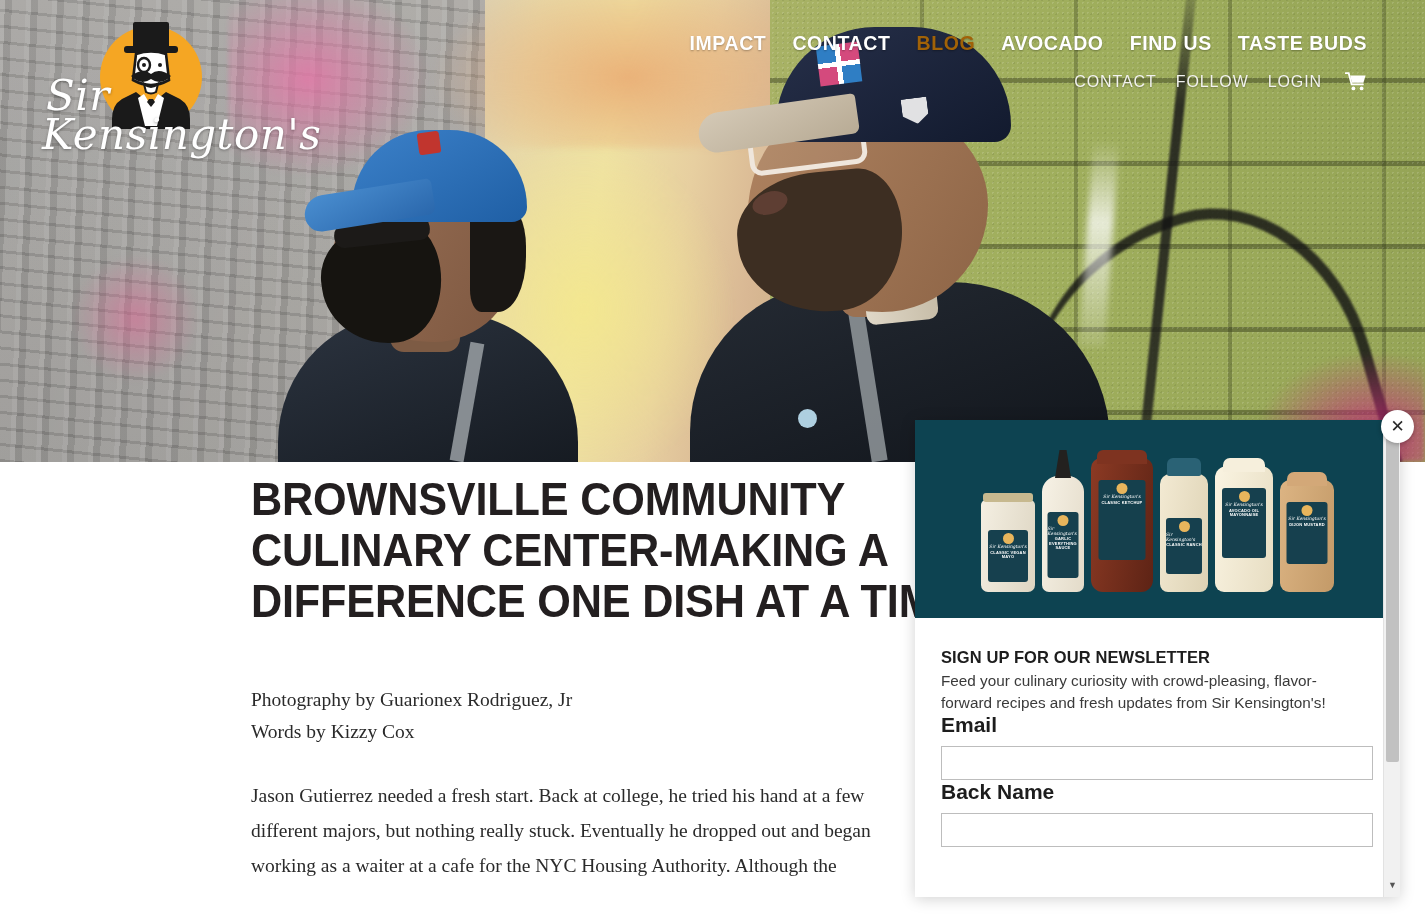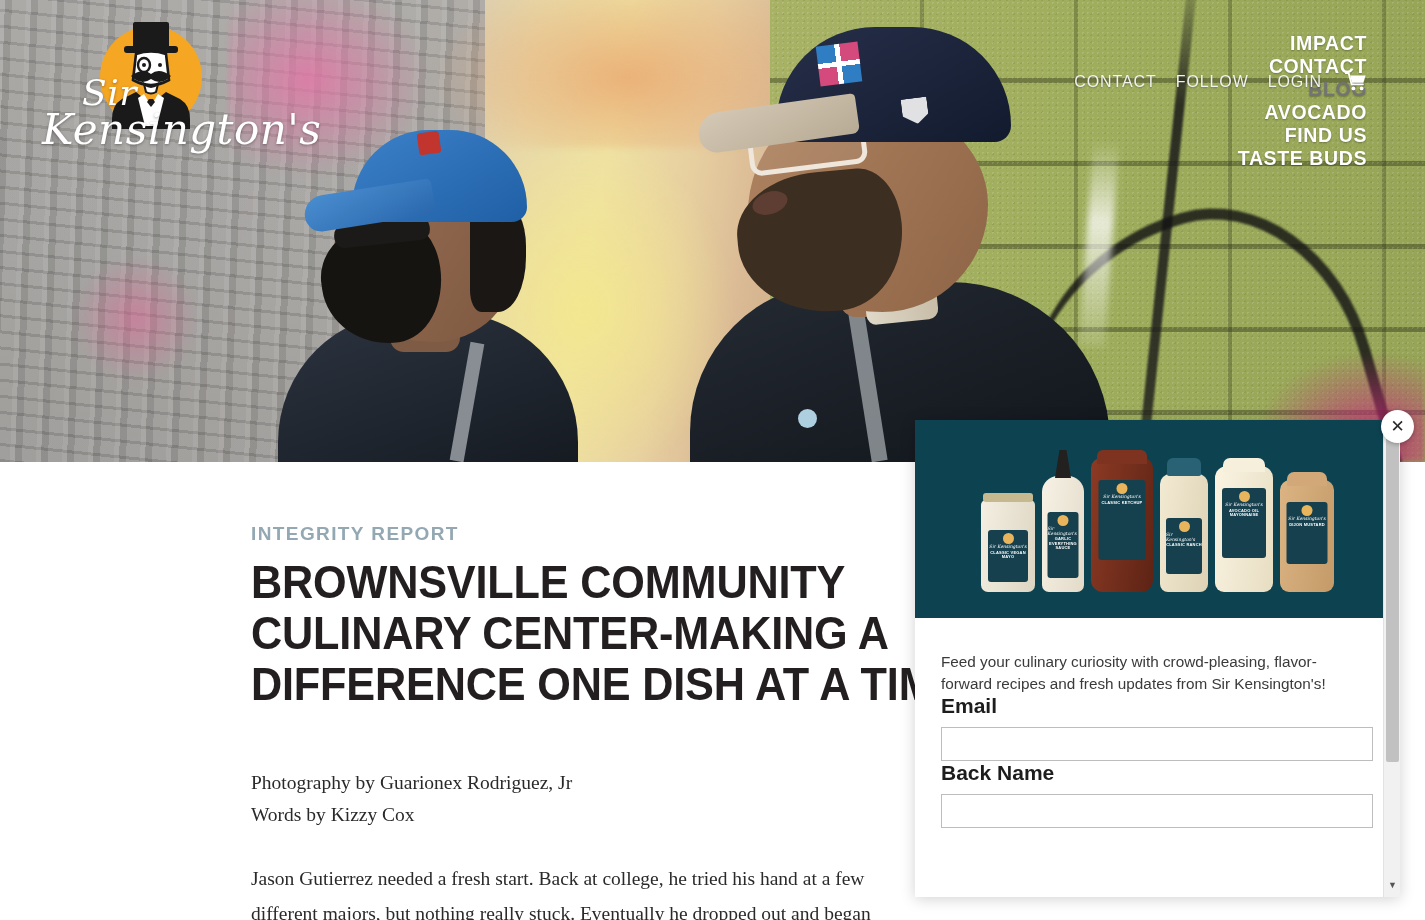--- a/index.html
+++ b/index.html
@@ -242,36 +242,36 @@
   }
   .logo-man { position: absolute; left: 58px; top: 0px; width: 102px; height: 118px; }
   .logo-word {
     position: absolute; left: 0; top: 58px; width: 200px;
     color: #ffffff;
     font-family: "DejaVu Serif", serif;
     font-style: italic; font-weight: normal;
     line-height: .94; letter-spacing: .5px;
     text-shadow: 0 1px 3px rgba(0,0,0,.35);
   }
-  .logo-word .l1 { display:block; font-size: 36px; padding-left: 4px; margin-left: 36px; }
+  .logo-word .l1 { display:block; font-size: 42px; padding-left: 4px; }
   .logo-word .l2 { display:block; font-size: 42px; padding-left: 0px; }
 
   
   .nav-primary {
     position: absolute; right: 58px; top: 32px;
-    display: flex; align-items: flex-end; flex-direction: column;
+    display: flex; gap: 26px; align-items: flex-start;
   }
   .nav-primary a {
     color: #ffffff; text-decoration: none;
     font-size: 19.5px; font-weight: bold; letter-spacing: .6px;
     font-family: "Liberation Sans", sans-serif;
     text-shadow: 0 1px 2px rgba(0,0,0,.30);
     white-space: nowrap;
   }
-  .nav-primary a.dim { color: #737373; }
+  .nav-primary a.dim { color: #a16207; }
 
   .nav-secondary {
     position: absolute; right: 58px; top: 72px;
     display: flex; gap: 19px; align-items: center;
   }
   .nav-secondary a {
     color: #f2f2ee; text-decoration: none;
     font-size: 16px; letter-spacing: .9px;
     font-family: "Liberation Sans", sans-serif;
     text-shadow: 0 1px 2px rgba(0,0,0,.32);
@@ -503,21 +503,20 @@
           <path d="M0.5 1.2 h3.2 l2.9 11.2 h11.3" fill="none" stroke="#fff" stroke-width="1.8" stroke-linecap="round"></path>
           <path d="M5.2 3.6 h15.4 l-2.2 7.2 H6.9 z" fill="#fff"></path>
           <circle cx="8.4" cy="16.4" r="1.9" fill="#fff"></circle>
           <circle cx="16.6" cy="16.4" r="1.9" fill="#fff"></circle>
         </svg>
       </a>
     </nav>
   </div>
 
   <div class="article">
-    <div class="kicker">INTEGRITY REPORT</div>
     <h1 class="headline">BROWNSVILLE COMMUNITY
 CULINARY CENTER-MAKING A
 DIFFERENCE ONE DISH AT A TIME</h1>
     <div class="byline">
       <div>Photography by Guarionex Rodriguez, Jr</div>
       <div>Words by Kizzy Cox</div>
     </div>
     <p class="body-copy">Jason Gutierrez needed a fresh start. Back at college, he tried his hand at a few different majors, but nothing really stuck. Eventually he dropped out and began working as a waiter at a cafe for the NYC Housing Authority. Although the</p>
   </div>
 
@@ -577,20 +576,21 @@
             <div class="crest"></div>
             <div class="sk">Sir Kensington's</div>
             <div class="nm">DIJON MUSTARD</div>
           </div>
         </div>
 
       </div>
     </div>
 
     <div class="popup-body">
+      <div class="popup-title">SIGN UP FOR OUR NEWSLETTER</div>
       <div class="popup-desc">Feed your culinary curiosity with crowd-pleasing, flavor-forward recipes and fresh updates from Sir Kensington's!</div>
 
       <label class="field-label">Email</label>
       <input class="field-input" type="text" placeholder="" style="">
 
       <label class="field-label">Back Name</label>
       <input class="field-input" type="text" placeholder="" style="">
     </div>
 
     <div class="popup-scroll">

